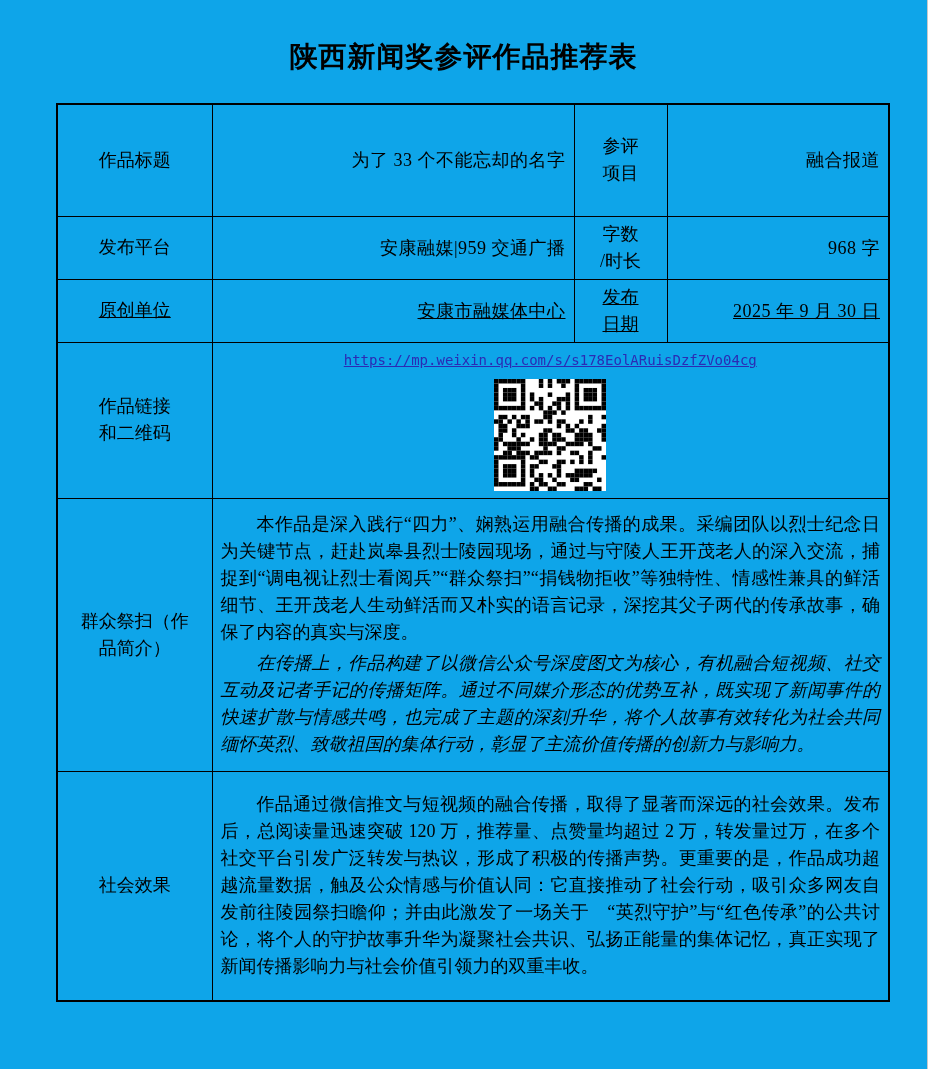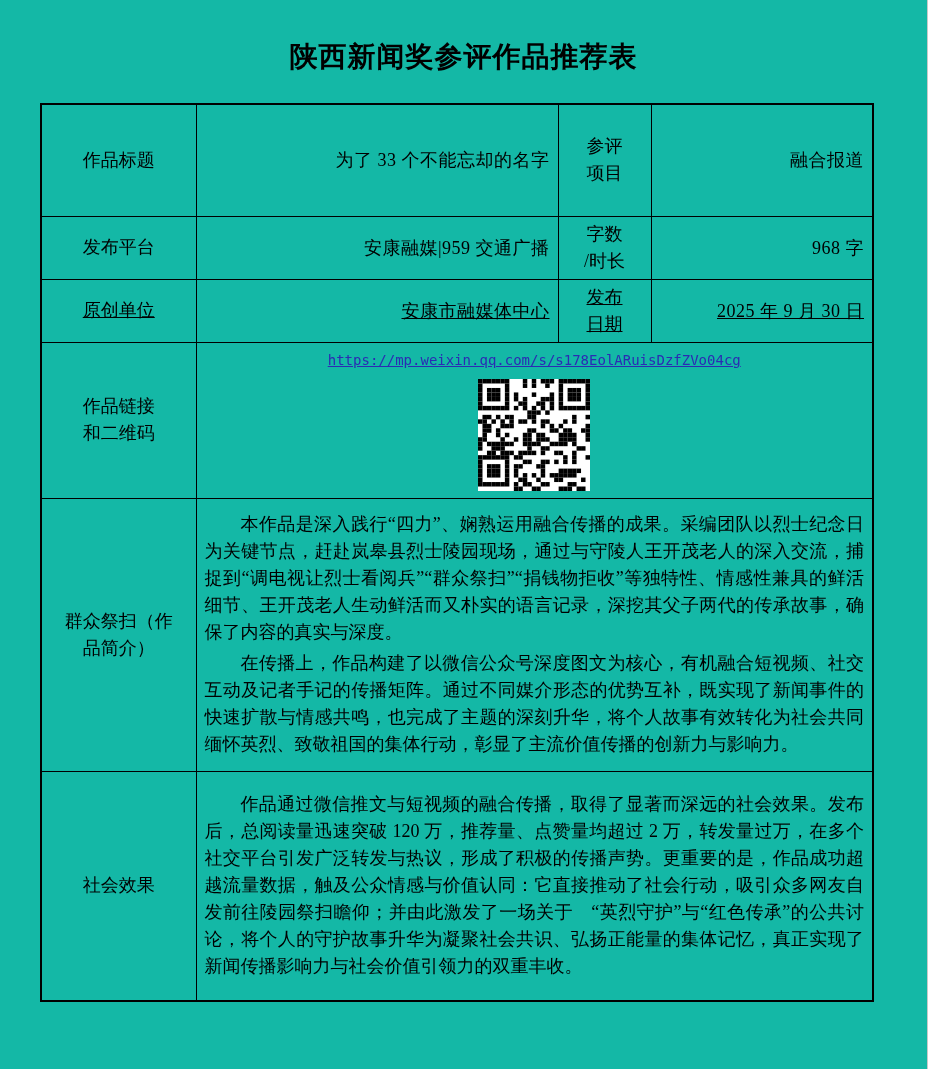--- a/index.html
+++ b/index.html
@@ -1,28 +1,28 @@
 <!DOCTYPE html>
 <html><head>
 <meta charset="utf-8">
 <style>
   html,body{margin:0;padding:0;}
   body{
     width:928px;height:1069px;background:#ffffff;position:relative;
     font-family:"Liberation Serif","DejaVu Serif",serif;color:#000;
     overflow:hidden;
   }
-  .page{width:928px;height:1069px;background:#14b8a6;border-right:1px solid #c9c9c9;box-sizing:border-box;}
+  .page{width:928px;height:1069px;background:#0ea5e9;border-right:1px solid #c9c9c9;box-sizing:border-box;}
   .doc-title{
     margin:0;padding-top:38px;text-align:center;
     font-family:"Liberation Sans","DejaVu Sans",sans-serif;
     font-weight:bold;font-size:28px;letter-spacing:1px;color:#000;
   }
   table.form{
-    position:absolute;left:40px;top:103px;width:832px;
+    position:absolute;left:56px;top:103px;width:832px;
     border-collapse:collapse;table-layout:fixed;
     border:2px solid #000;
   }
   table.form td{
     border:1px solid #000;
     font-size:18px;
     vertical-align:middle;
     padding:4px 8px;
     box-sizing:border-box;
   }
@@ -33,21 +33,21 @@
     text-align:center;white-space:pre-line;line-height:1.5;
   }
   td.val{
     text-align:right;letter-spacing:0.5px;
   }
   td.longtext{
     text-align:justify;font-size:17.5px;line-height:27px;
     padding:6px 11px;
   }
   td.longtext p{margin:0;text-indent:2em;}
-  td.longtext p + p{margin-top:4px;}
+  td.longtext p + p{margin-top:4px;font-style:italic;}
   td.linkcell{text-align:center;vertical-align:top;padding-top:5px;}
   .work-link{
     font-family:"DejaVu Sans Mono","Liberation Mono",monospace;
     font-size:14px;color:#2b2bb4;text-decoration:underline;
   }
   .qr-wrap{margin-top:9px;display:flex;justify-content:center;}
   .qr-box{width:112px;height:112px;background:#fff;}
 </style>
 </head>
 <body>

